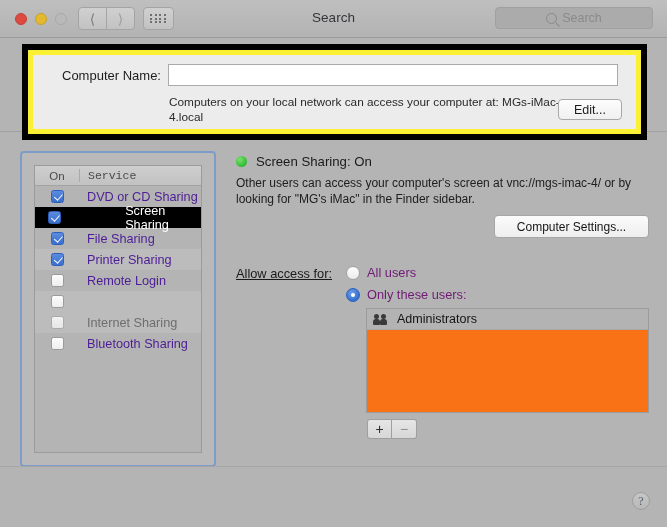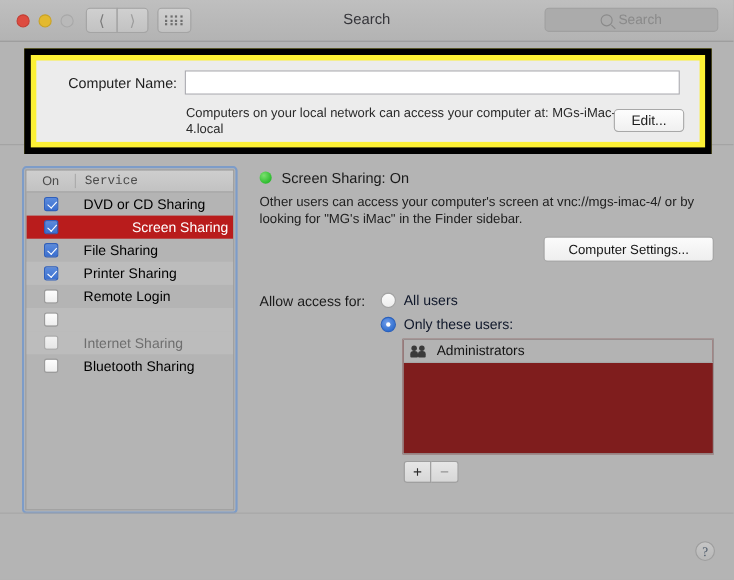--- a/index.html
+++ b/index.html
@@ -131,21 +131,21 @@
   }
 
   
   #services-panel {
     position: absolute; left: 20px; top: 151px;
     width: 196px; height: 316px;
     border: 2px solid #7d9cc8;
     border-radius: 4px;
     box-sizing: border-box;
     background: #b9b9b9;
-    padding: 1px;
+    padding: 12px;
   }
   #services-inner {
     width: 100%; height: 100%;
     border: 1px solid #9b9b9b;
     box-sizing: border-box;
     background: #b4b4b4;
     overflow: hidden;
   }
   #services-header {
     display: flex; height: 19px;
@@ -153,24 +153,24 @@
     border-bottom: 1px solid #a3a3a3;
     align-items: center;
     font-size: 11.5px; color: #4a4a4a;
   }
   #col-on { width: 44px; text-align: center; }
   #col-service { flex: 1; padding-left: 8px; border-left: 1px solid #a9a9a9; font-family: Liberation Mono, monospace; }
 
   .svc-row {
     display: flex; align-items: center;
     height: 21px;
-    font-size: 12.7px; color: #000000;
+    font-size: 12.7px; color: #4c1d95;
   }
   .svc-row.alt { background: #bcbcbc; }
-  .svc-row.selected { background: #b91c1c; color: #ffffff; gap: 44px; }
+  .svc-row.selected { background: #000000; color: #ffffff; gap: 44px; }
   .svc-row.dim { color: #6e6e6e; }
   .svc-check { width: 44px; display: flex; justify-content: center; align-items: center; }
   .cbox {
     width: 13px; height: 13px;
     border: 1px solid #9b9b9b; border-radius: 2.5px;
     background: linear-gradient(#fdfdfd, #eeeeee);
     box-sizing: border-box;
     display: block; position: relative;
   }
   .cbox.on {
@@ -212,25 +212,25 @@
     border: 1px solid #a6a6a6; border-radius: 4px;
     box-sizing: border-box;
     font-family: "Liberation Sans", sans-serif;
     font-size: 12px; color: #151515;
     display: flex; align-items: center; justify-content: center;
     padding: 0;
   }
 
   #allow-label {
     position: absolute; left: 236px; top: 266px;
-    font-size: 12.8px; color: #1a1a1a;
+    font-size: 12.8px; color: #1a1a1a; text-decoration: underline;
   }
   .radio-row {
     position: absolute; display: flex; align-items: center; gap: 7px;
-    font-size: 12.8px; color: #0f172a;
+    font-size: 12.8px; color: #701a75;
   }
   #radio-all { left: 346px; top: 265px; }
   #radio-only { left: 346px; top: 287px; }
   .radio {
     width: 14px; height: 14px; border-radius: 50%;
     border: 1px solid #a2a2a2;
     background: linear-gradient(#fcfcfc, #ececec);
     box-sizing: border-box; display: block; position: relative;
   }
   .radio.on {
@@ -238,21 +238,21 @@
     border-color: #2a60bb;
   }
   .radio.on::after {
     content: ""; position: absolute; left: 4px; top: 4px;
     width: 4px; height: 4px; border-radius: 50%; background: #ffffff;
   }
 
   #users-list {
     position: absolute; left: 366px; top: 308px;
     width: 283px; height: 105px;
-    background: #7f1d1d;
+    background: #f97316;
     border: 1px solid #9c9c9c;
     box-sizing: border-box;
     overflow: hidden;
   }
   #admin-row {
     display: flex; align-items: center; gap: 8px;
     height: 20px; padding-left: 7px;
     background: #b3b3b3;
     border-bottom: 1px solid #a8a8a8;
     font-size: 12.5px; color: #141414;

